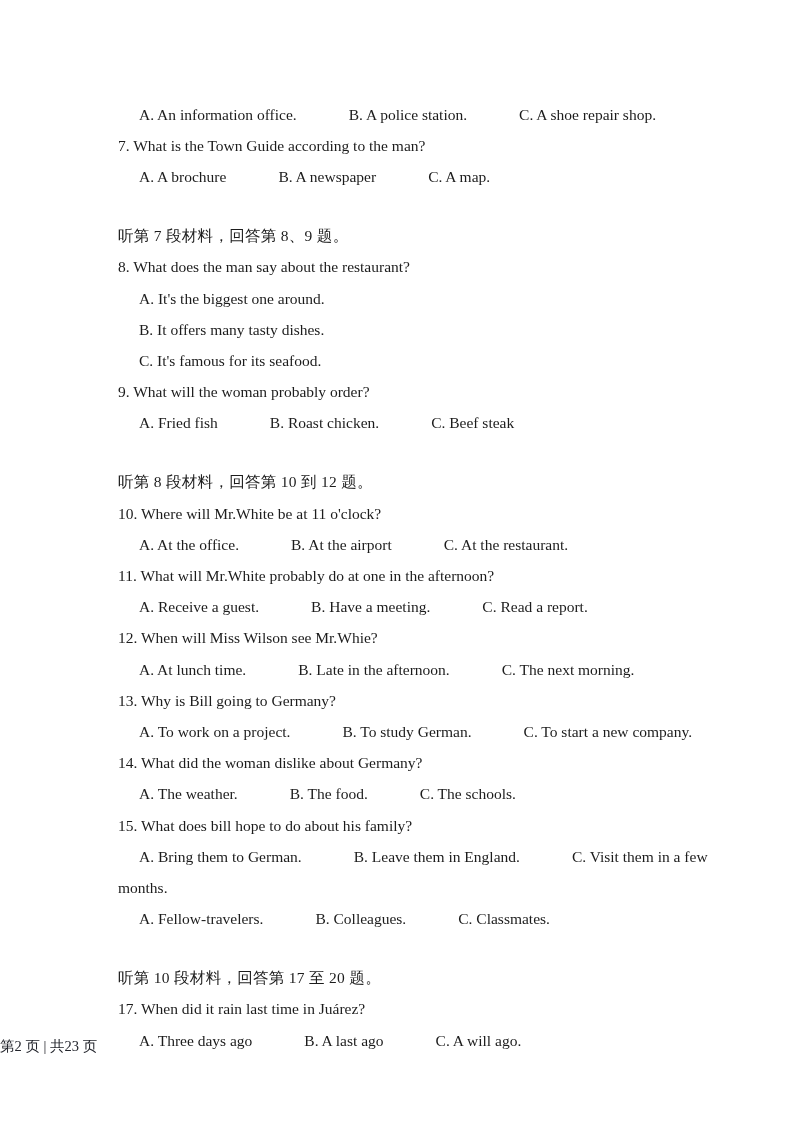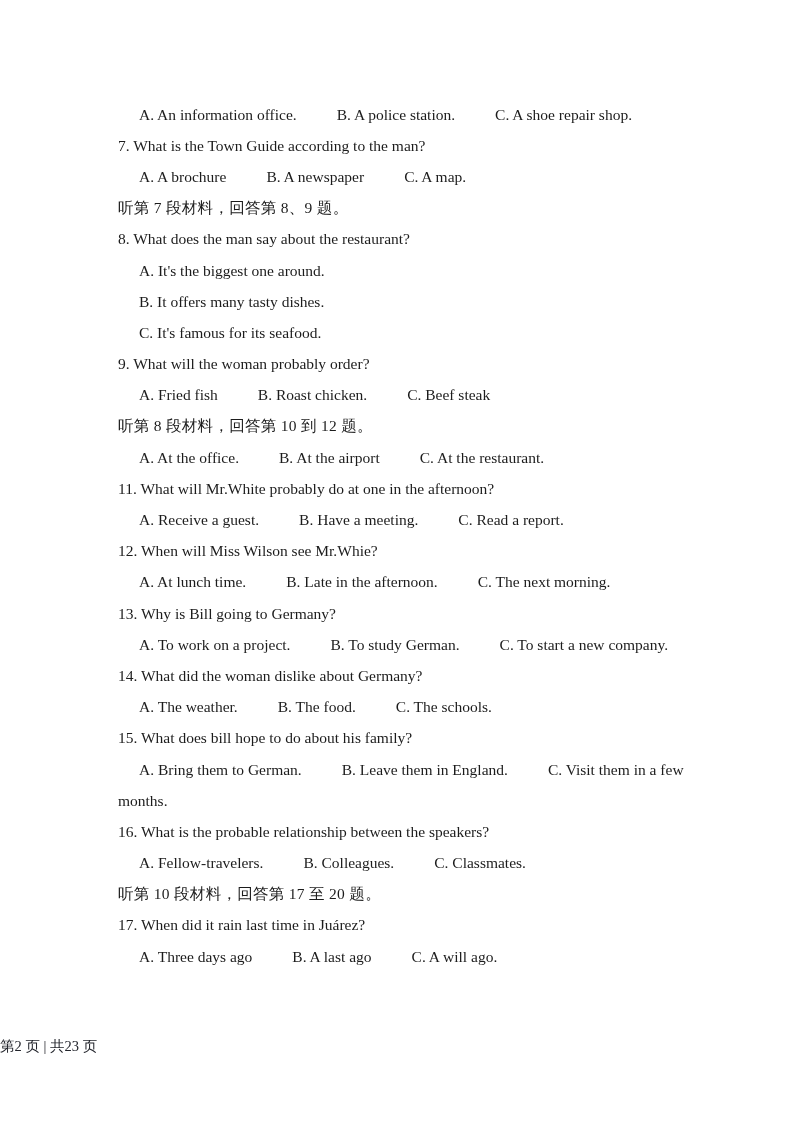--- a/index.html
+++ b/index.html
@@ -23,23 +23,23 @@
     right: 30px;
   }
   .line {
     height: 31.2px;
     display: flex;
     align-items: center;
     font-size: 15.5px;
     white-space: nowrap;
   }
   .indent { padding-left: 21px; }
-  .opts { gap: 40px; }
+  .opts { gap: 52px; }
   .opts .opt { white-space: nowrap; }
-  .section { letter-spacing: 0.3px; }
+  .section { letter-spacing: 0.3px; margin-top: 28px; }
   .footer {
     position: absolute;
     top: 1037px;
     left: 0;
     width: 100%;
     font-size: 14.5px;
     color: #22242b;
   }
 </style>
 </head>
@@ -73,20 +73,21 @@
     <div class="line q">9. What will the woman probably order?</div>
 
     <div class="line opts indent">
       <span class="opt">A. Fried fish</span>
       <span class="opt">B. Roast chicken.</span>
       <span class="opt">C. Beef steak</span>
     </div>
 
     <div class="line section">听第 8 段材料，回答第 10 到 12 题。</div>
 
+    <div class="line q">10. Where will Mr.White be at 11 o'clock?</div>
 
     <div class="line opts indent">
       <span class="opt">A. At the office.</span>
       <span class="opt">B. At the airport</span>
       <span class="opt">C. At the restaurant.</span>
     </div>
 
     <div class="line q">11. What will Mr.White probably do at one in the afternoon?</div>
 
     <div class="line opts indent">
@@ -123,21 +124,20 @@
     <div class="line q">15. What does bill hope to do about his family?</div>
 
     <div class="line opts indent">
       <span class="opt">A. Bring them to German.</span>
       <span class="opt">B. Leave them in England.</span>
       <span class="opt">C. Visit them in a few</span>
     </div>
 
     <div class="line cont">months.</div>
 
-    <div class="line q">16. What is the probable relationship between the speakers?</div>
 
     <div class="line opts indent">
       <span class="opt">A. Fellow-travelers.</span>
       <span class="opt">B. Colleagues.</span>
       <span class="opt">C. Classmates.</span>
     </div>
 
     <div class="line section">听第 10 段材料，回答第 17 至 20 题。</div>
 
     <div class="line q">17. When did it rain last time in Juárez?</div>

